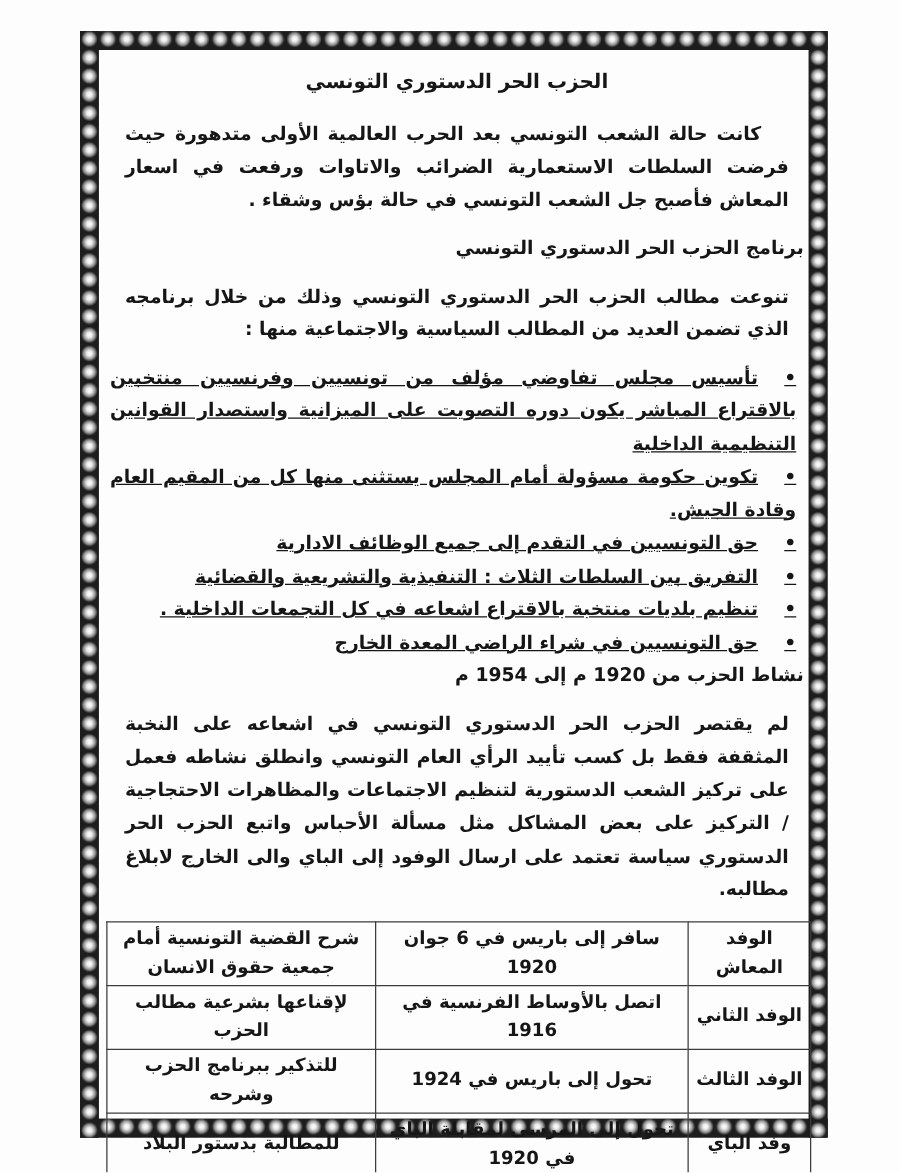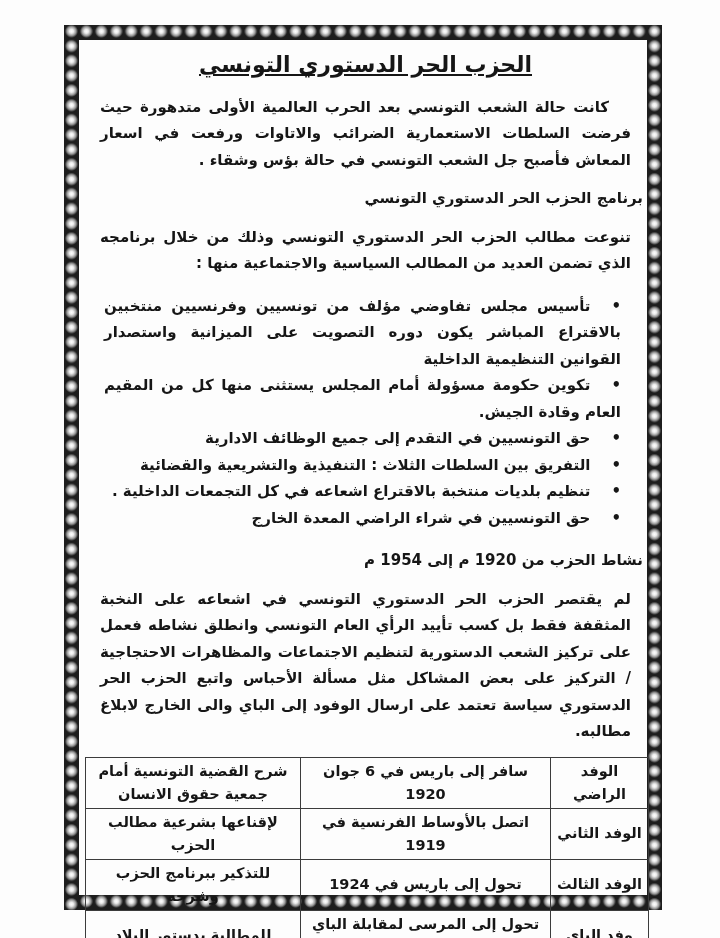--- a/index.html
+++ b/index.html
@@ -36,35 +36,35 @@
     left: 88px;
     right: 77px;
     bottom: 32px;
     direction: rtl;
     text-align: right;
     font-size: 15px;
     line-height: 26.5px;
   }
   .title {
     text-align: center;
-    font-size: 22px;
+    font-size: 16px;
     margin: 8px 0 15px 0;
-    text-decoration: underline;
   }
   .para {
     margin: 12px;
     text-align: justify;
     text-align-last: right;
   }
   .para.first-indent { text-indent: 22px; }
   .heading { margin: 0; }
   ul.demands {
     list-style: none;
-    margin: 16px;
+    margin: 0;
     padding: 0;
+    text-decoration: underline;
   }
   ul.demands li {
     padding-right: 6px;
     text-align: justify;
     text-align-last: right;
   }
   ul.demands li::before {
     content: "\2022";
     margin-left: 21px;
   }
@@ -122,27 +122,27 @@
     <p class="para">لم يقتصر الحزب الحر الدستوري التونسي في اشعاعه على النخبة المثقفة فقط بل كسب تأييد الرأي العام التونسي وانطلق نشاطه فعمل على تركيز الشعب الدستورية لتنظيم الاجتماعات والمظاهرات الاحتجاجية / التركيز على بعض المشاكل مثل مسألة الأحباس واتبع الحزب الحر الدستوري سياسة تعتمد على ارسال الوفود إلى الباي والى الخارج لابلاغ مطالبه.</p>
 
     <table class="delegations">
       <colgroup>
         <col class="c-name">
         <col class="c-action">
         <col class="c-purpose">
       </colgroup>
       <tbody>
         <tr>
-          <td>الوفد الراضي</td>
+          <td>الوفد المعاش</td>
           <td>سافر إلى باريس في 6 جوان 1920</td>
           <td>شرح القضية التونسية أمام جمعية حقوق الانسان</td>
         </tr>
         <tr>
           <td>الوفد الثاني</td>
-          <td>اتصل بالأوساط الفرنسية في 1919</td>
+          <td>اتصل بالأوساط الفرنسية في 1916</td>
           <td>لإقناعها بشرعية مطالب الحزب</td>
         </tr>
         <tr>
           <td>الوفد الثالث</td>
           <td>تحول إلى باريس في 1924</td>
           <td>للتذكير ببرنامج الحزب وشرحه</td>
         </tr>
         <tr>
           <td>وفد الباي</td>
           <td>تحول إلى المرسى لمقابلة الباي في 1920</td>

